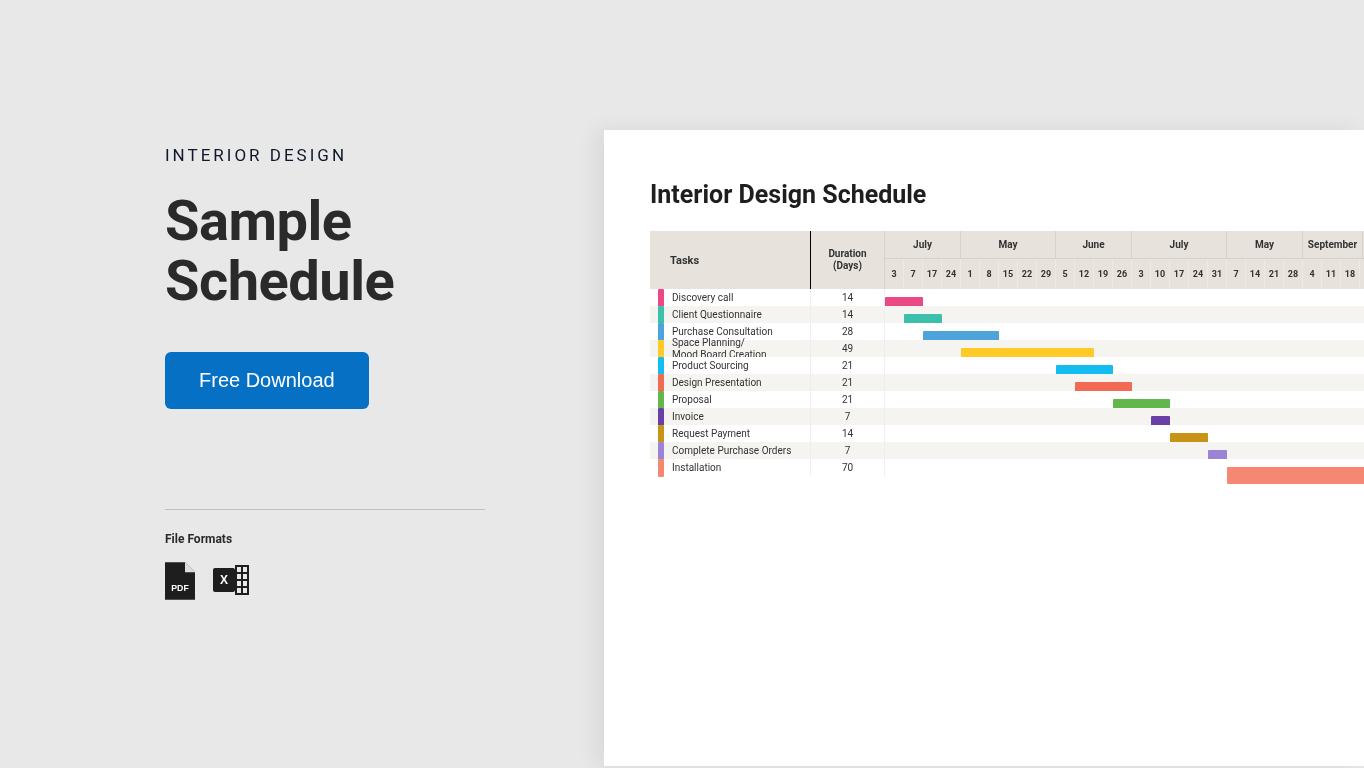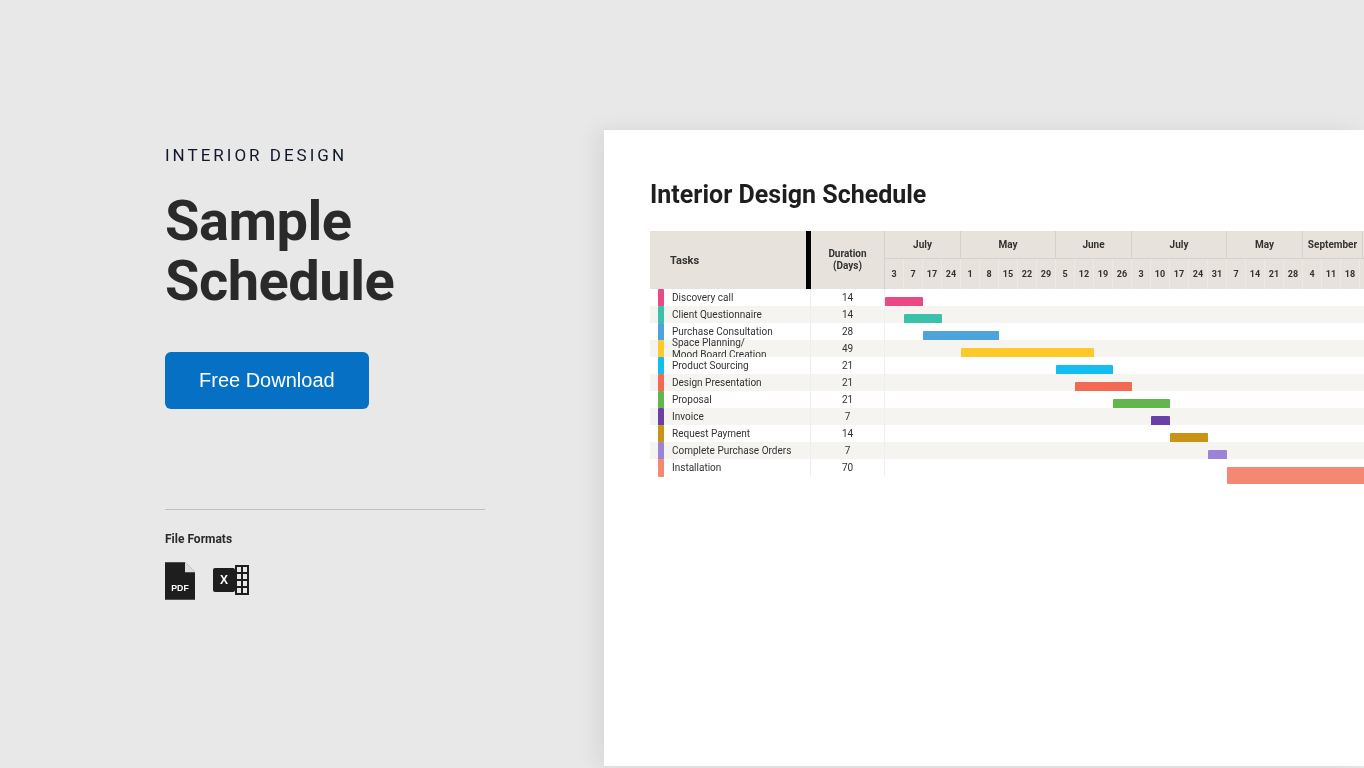--- a/index.html
+++ b/index.html
@@ -82,21 +82,21 @@
   height: 58px;
 }
 .th-tasks {
   width: 161px;
   display: flex;
   align-items: center;
   padding-left: 20px;
   font-size: 11px;
   font-weight: 700;
   color: #333;
-  border-right: 5px solid #000000;
+  border-right: 1px solid #000000;
 }
 .th-duration {
   width: 74px;
   display: flex;
   flex-direction: column;
   align-items: center;
   justify-content: center;
   font-size: 10px;
   font-weight: 700;
   color: #333;

